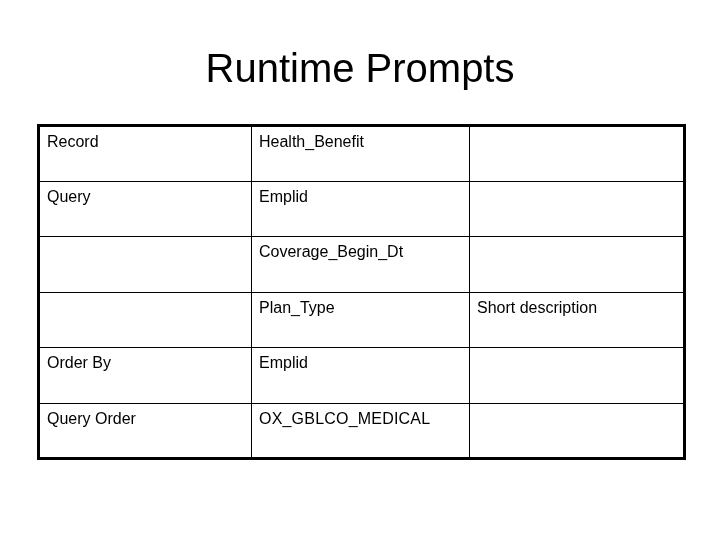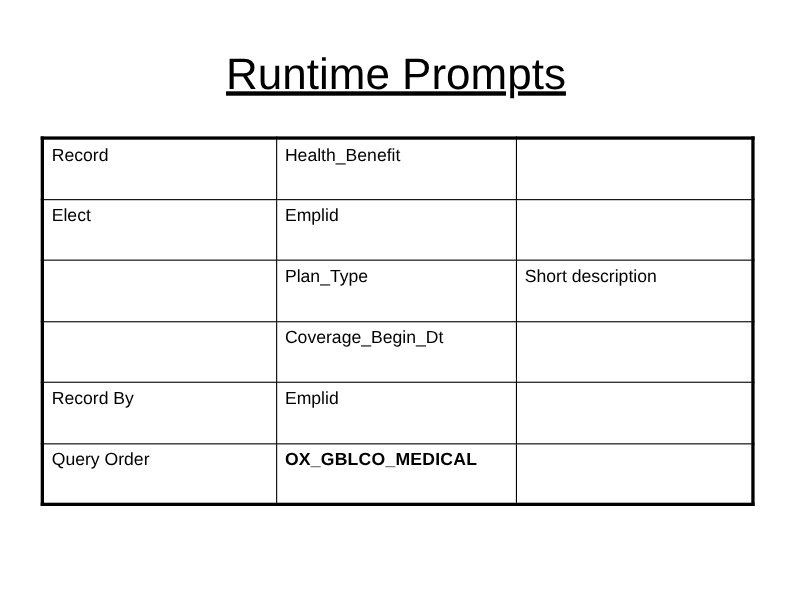--- a/index.html
+++ b/index.html
@@ -29,21 +29,20 @@
     position: absolute;
     left: 0;
     top: 44px;
     width: 720px;
     text-align: center;
     font-size: 40px;
     line-height: 48px;
     font-weight: normal;
     letter-spacing: 0px;
     white-space: nowrap;
-    text-decoration: underline;
   }
 
   #prompts-table-wrap {
     position: absolute;
     left: 37px;
     top: 124px;
     width: 646px;
     height: 336px;
   }
 
@@ -67,21 +66,21 @@
     vertical-align: top;
     padding: 5px 6px 0 7px;
     font-size: 16px;
     line-height: 19px;
     font-weight: normal;
     white-space: nowrap;
     overflow: hidden;
   }
 
   table.prompts-table td.bold {
-    font-weight: bold;
+    font-weight: normal;
     letter-spacing: 0.2px;
   }
 
   table.prompts-table td.empty {
     padding: 0;
   }
 </style>
 </head>
 <body>
 
@@ -96,36 +95,36 @@
           <col class="c2">
           <col class="c3">
       </colgroup>
       <tbody>
         <tr>
           <td>Record</td>
           <td>Health_Benefit</td>
           <td class="empty"></td>
         </tr>
         <tr>
-          <td>Elect</td>
+          <td>Query</td>
           <td>Emplid</td>
+          <td class="empty"></td>
+        </tr>
+        <tr>
+          <td class="empty"></td>
+          <td>Coverage_Begin_Dt</td>
           <td class="empty"></td>
         </tr>
         <tr>
           <td class="empty"></td>
           <td>Plan_Type</td>
           <td>Short description</td>
         </tr>
         <tr>
-          <td class="empty"></td>
-          <td>Coverage_Begin_Dt</td>
-          <td class="empty"></td>
-        </tr>
-        <tr>
-          <td>Record By</td>
+          <td>Order By</td>
           <td>Emplid</td>
           <td class="empty"></td>
         </tr>
         <tr>
           <td>Query Order</td>
           <td class="bold">OX_GBLCO_MEDICAL</td>
           <td class="empty"></td>
         </tr>
       </tbody>
     </table>

